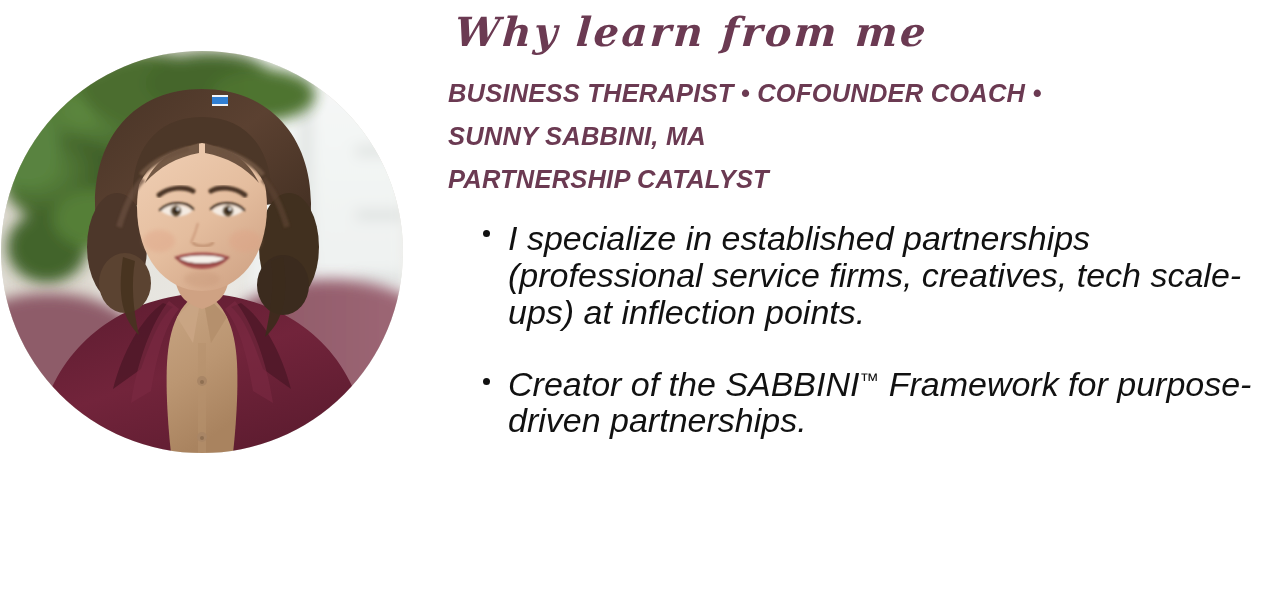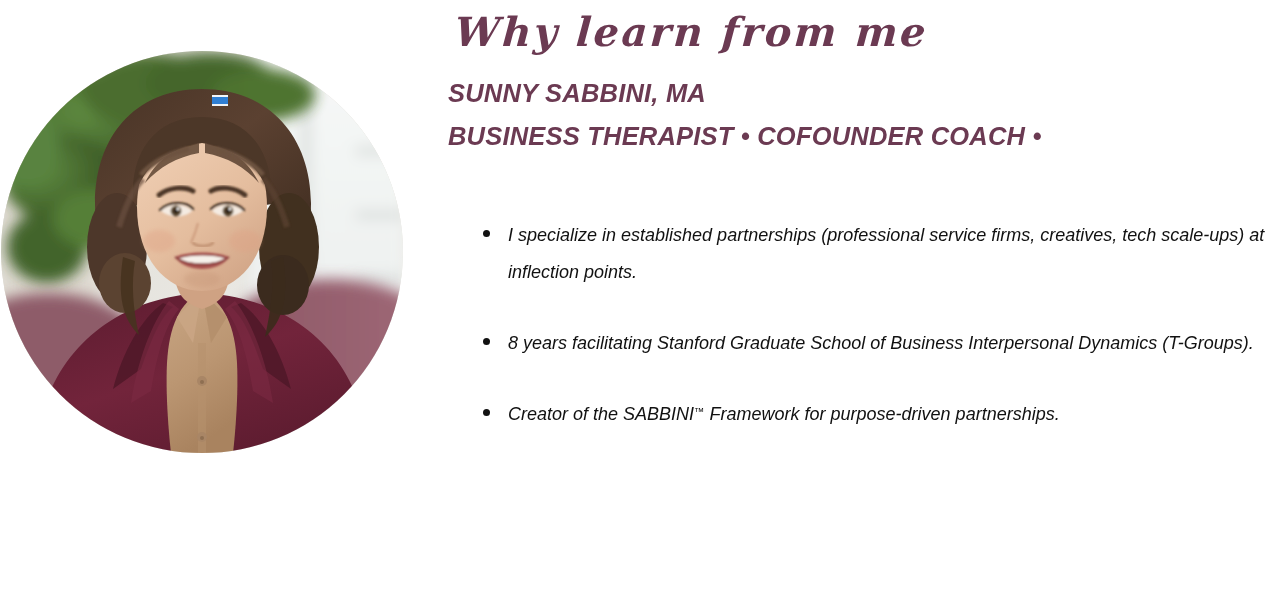--- a/index.html
+++ b/index.html
@@ -102,21 +102,21 @@
     padding: 0;
     list-style: none;
   }
   .bullet {
     position: relative;
     padding-left: 38px;
     margin-bottom: 31px;
     font-family: "Liberation Sans", sans-serif;
     font-style: italic;
     font-weight: 400;
-    font-size: 18px;
+    font-size: 34px;
     line-height: 37px;
     color: #111111;
   }
   .bullet:last-child { margin-bottom: 0; }
   .bullet-dot {
     position: absolute;
     left: 13px;
     top: 16px;
     width: 7px;
     height: 7px;
@@ -297,36 +297,33 @@
       <ellipse cx="201" cy="201" rx="201" ry="201" fill="none"></ellipse>
     </svg>
     <div class="photo-artifact"></div>
   </div>
 
   <div class="content">
 
     <div class="headline">Why learn from me</div>
 
     <div class="subtitle">
+      <span class="sub-line">BUSINESS THERAPIST • COFOUNDER COACH •</span>
       <span class="sub-line">SUNNY SABBINI, MA</span>
-      <span class="sub-line">BUSINESS THERAPIST • COFOUNDER COACH •</span>
+      <span class="sub-line">PARTNERSHIP CATALYST</span>
     </div>
 
     <ul class="bullets">
 
       <li class="bullet">
         <span class="bullet-dot"></span>
         <span class="bullet-text"><span></span><span class="sup-plus"></span><span>I specialize in established partnerships (professional service firms, creatives, tech scale-ups) at inflection points.</span></span>
       </li>
 
 
-      <li class="bullet">
-        <span class="bullet-dot"></span>
-        <span class="bullet-text"><span></span><span class="sup-plus"></span><span>8 years facilitating Stanford Graduate School of Business Interpersonal Dynamics (T-Groups).</span></span>
-      </li>
 
       <li class="bullet">
         <span class="bullet-dot"></span>
         <span class="bullet-text"><span>Creator of the SABBINI</span><span class="tm">™</span><span> Framework for purpose-driven partnerships.</span></span>
       </li>
 
     </ul>
   </div>
 </div>
 

